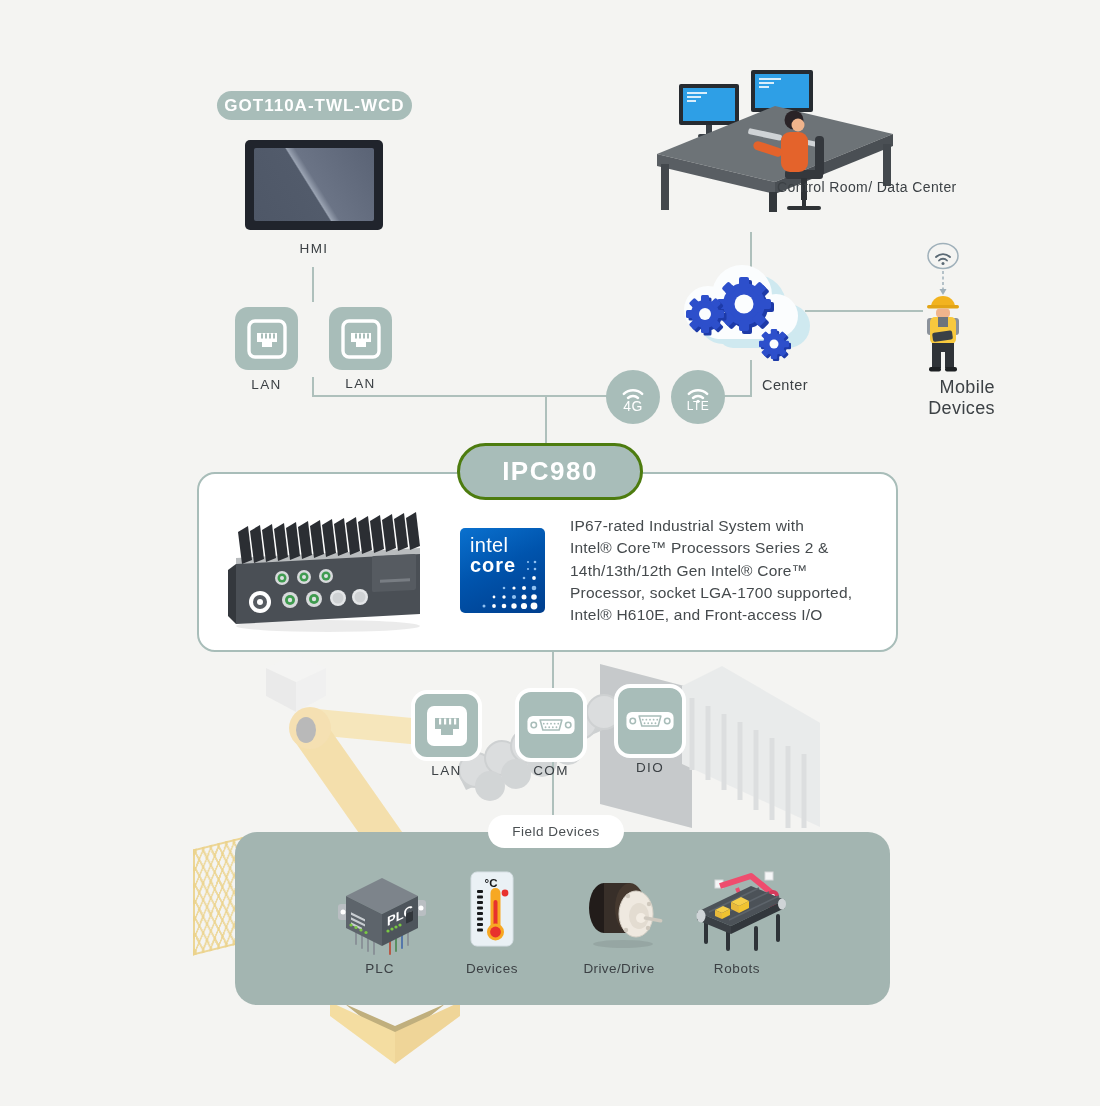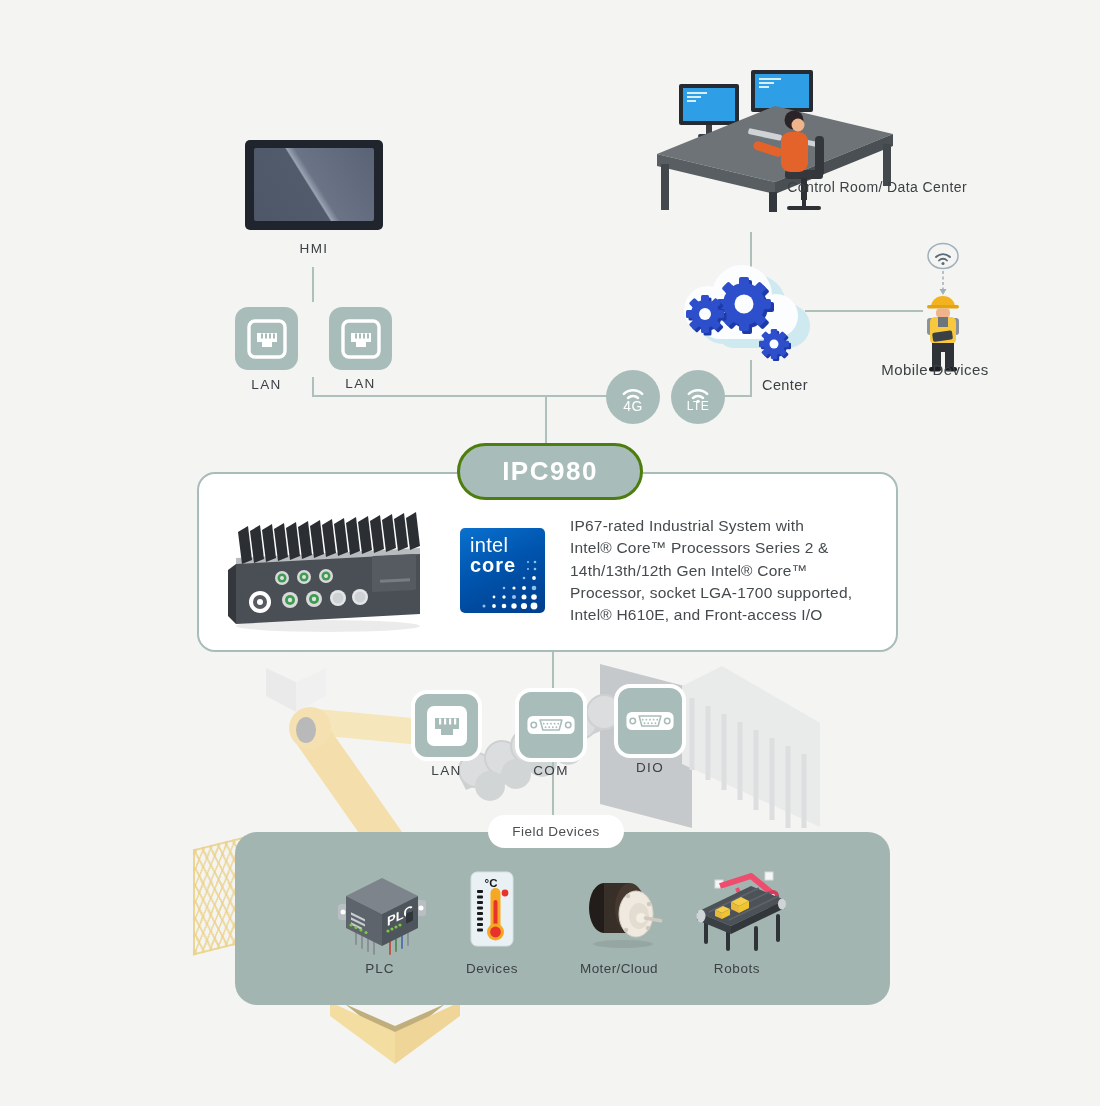--- a/index.html
+++ b/index.html
@@ -102,20 +102,23 @@
   <div class="line" style="left:312px;top:377px;width:2px;height:19px;"></div>
   <div class="line" style="left:312px;top:395px;width:296px;height:2px;"></div>
   <div class="line" style="left:545px;top:396px;width:2px;height:50px;"></div>
   <div class="line" style="left:724px;top:395px;width:28px;height:2px;"></div>
   <div class="line" style="left:750px;top:360px;width:2px;height:37px;"></div>
   <div class="line" style="left:750px;top:232px;width:2px;height:58px;"></div>
   <div class="line" style="left:805px;top:310px;width:118px;height:2px;"></div>
   <div class="line" style="left:552px;top:652px;width:2px;height:40px;"></div>
   <div class="line" style="left:552px;top:758px;width:2px;height:58px;"></div>
 
+  <div class="pill" style="left:217px;top:91px;width:195px;height:29px;border-radius:15px;font-size:17px;letter-spacing:1px;">
+    <span>GOT110A-TWL-WCD</span>
+  </div>
   <div class="hmi">
       <div class="scr"></div>
     </div>
   <div class="label" style="left:245px;top:241px;width:138px;">HMI</div>
 
   <div class="sagecard" style="left:235px;top:307px;width:63px;height:63px;">
     <svg width="44" height="44" viewBox="0 0 44 44">
       <rect x="4" y="4" width="36" height="36" rx="6" fill="none" stroke="#fff" stroke-width="3.4"></rect>
       <path d="M12 16 h20 v9 h-5 v5 h-10 v-5 h-5 z" fill="#fff"></path>
       <g fill="#a8bdb9">
@@ -195,21 +198,21 @@
     <rect x="146" y="108" width="6" height="22" fill="#2e3236"></rect>
     <g stroke="#2e3236" stroke-width="4" stroke-linecap="round">
       <line x1="134" y1="138" x2="164" y2="138"></line>
         <line x1="149" y1="128" x2="149" y2="138"></line>
     </g>
     <rect x="126" y="62" width="27" height="40" rx="9" fill="#e4632b"></rect>
     <rect x="100" y="70" width="30" height="9" rx="4.5" fill="#e4632b" transform="rotate(18 100 70)"></rect>
     <circle cx="139" cy="50" r="9.5" fill="#2a2327"></circle>
     <circle cx="143" cy="55" r="6.5" fill="#f0b48c"></circle>
   </svg>
-  <div class="label sm" style="left:777px;top:179px;width:190px;text-align:right;font-size:14px;">Control Room/ Data Center</div>
+  <div class="label sm" style="left:777px;top:179px;width:190px;text-align:left;font-size:14px;">Control Room/ Data Center</div>
 
   <svg class="abs" style="left:668px;top:252px;z-index:4;" width="160" height="125" viewBox="0 0 160 125">
     <g fill="#cfe9f0" transform="translate(10,8)">
       <circle cx="45" cy="60" r="24"></circle>
         <circle cx="78" cy="45" r="30"></circle>
         <circle cx="110" cy="66" r="22"></circle>
       <rect x="40" y="58" width="78" height="30" rx="15"></rect>
     </g>
     <g fill="#fbfdfe">
       <circle cx="40" cy="58" r="24"></circle>
@@ -324,21 +327,21 @@
     <rect x="47" y="78" width="7" height="17" rx="3" fill="#8b929b"></rect>
     <rect x="25" y="77" width="26" height="27" rx="5" fill="#f8c93e"></rect>
     <rect x="33" y="77" width="10" height="10" fill="#6d747c"></rect>
     <rect x="27" y="93" width="20" height="9" rx="2" fill="#3a4046" transform="rotate(-8 27 93)"></rect>
     <rect x="27" y="103" width="22" height="9" fill="#2f3338"></rect>
     <rect x="27" y="111" width="9" height="17" fill="#2f3338"></rect>
     <rect x="40" y="111" width="9" height="17" fill="#2f3338"></rect>
     <rect x="24" y="127" width="12" height="4.5" rx="2" fill="#1d2023"></rect>
     <rect x="40" y="127" width="12" height="4.5" rx="2" fill="#1d2023"></rect>
   </svg>
-  <div class="label sm" style="left:875px;top:361px;width:120px;font-size:15px;">Mobile Devices</div>
+  <div class="label sm" style="left:875px;top:377px;width:120px;font-size:18px;text-align:right;">Mobile Devices</div>
 
   <div class="ipcbox"></div>
   <div class="pill" style="left:457px;top:443px;width:186px;height:57px;border-radius:29px;border:3px solid #4d7c0f;
        box-sizing:border-box;font-size:26px;letter-spacing:1.5px;">
     <span>IPC980</span>
   </div>
 
   <svg class="abs" style="left:222px;top:502px;z-index:4;" width="212" height="132" viewBox="0 0 212 132">
     <ellipse cx="106" cy="124" rx="92" ry="6" fill="#000" opacity="0.08"></ellipse>
     <polygon points="14,56 198,46 198,58 14,68" fill="#b9bcbe"></polygon>
@@ -596,16 +599,16 @@
         <polygon points="38,36 46,40 46,47 38,43" fill="#e9b93a"></polygon>
         <polygon points="56,35 46,40 46,47 56,42" fill="#f0c330"></polygon>
       <polygon points="22,44 30,40 37,43 29,47" fill="#f6cf4a"></polygon>
         <polygon points="22,44 29,47 29,53 22,50" fill="#e9b93a"></polygon>
         <polygon points="37,43 29,47 29,53 37,49" fill="#f0c330"></polygon>
     </g>
   </svg>
 
   <div class="label" style="left:340px;top:961px;width:80px;letter-spacing:1px;">PLC</div>
   <div class="label" style="left:452px;top:961px;width:80px;letter-spacing:.6px;">Devices</div>
-  <div class="label" style="left:569px;top:961px;width:100px;letter-spacing:.4px;">Moter/Cloud</div>
+  <div class="label" style="left:569px;top:961px;width:100px;letter-spacing:.4px;">Drive/Drive</div>
   <div class="label" style="left:697px;top:961px;width:80px;letter-spacing:.6px;">Robots</div>
 
 </div>
 
 </body></html>

